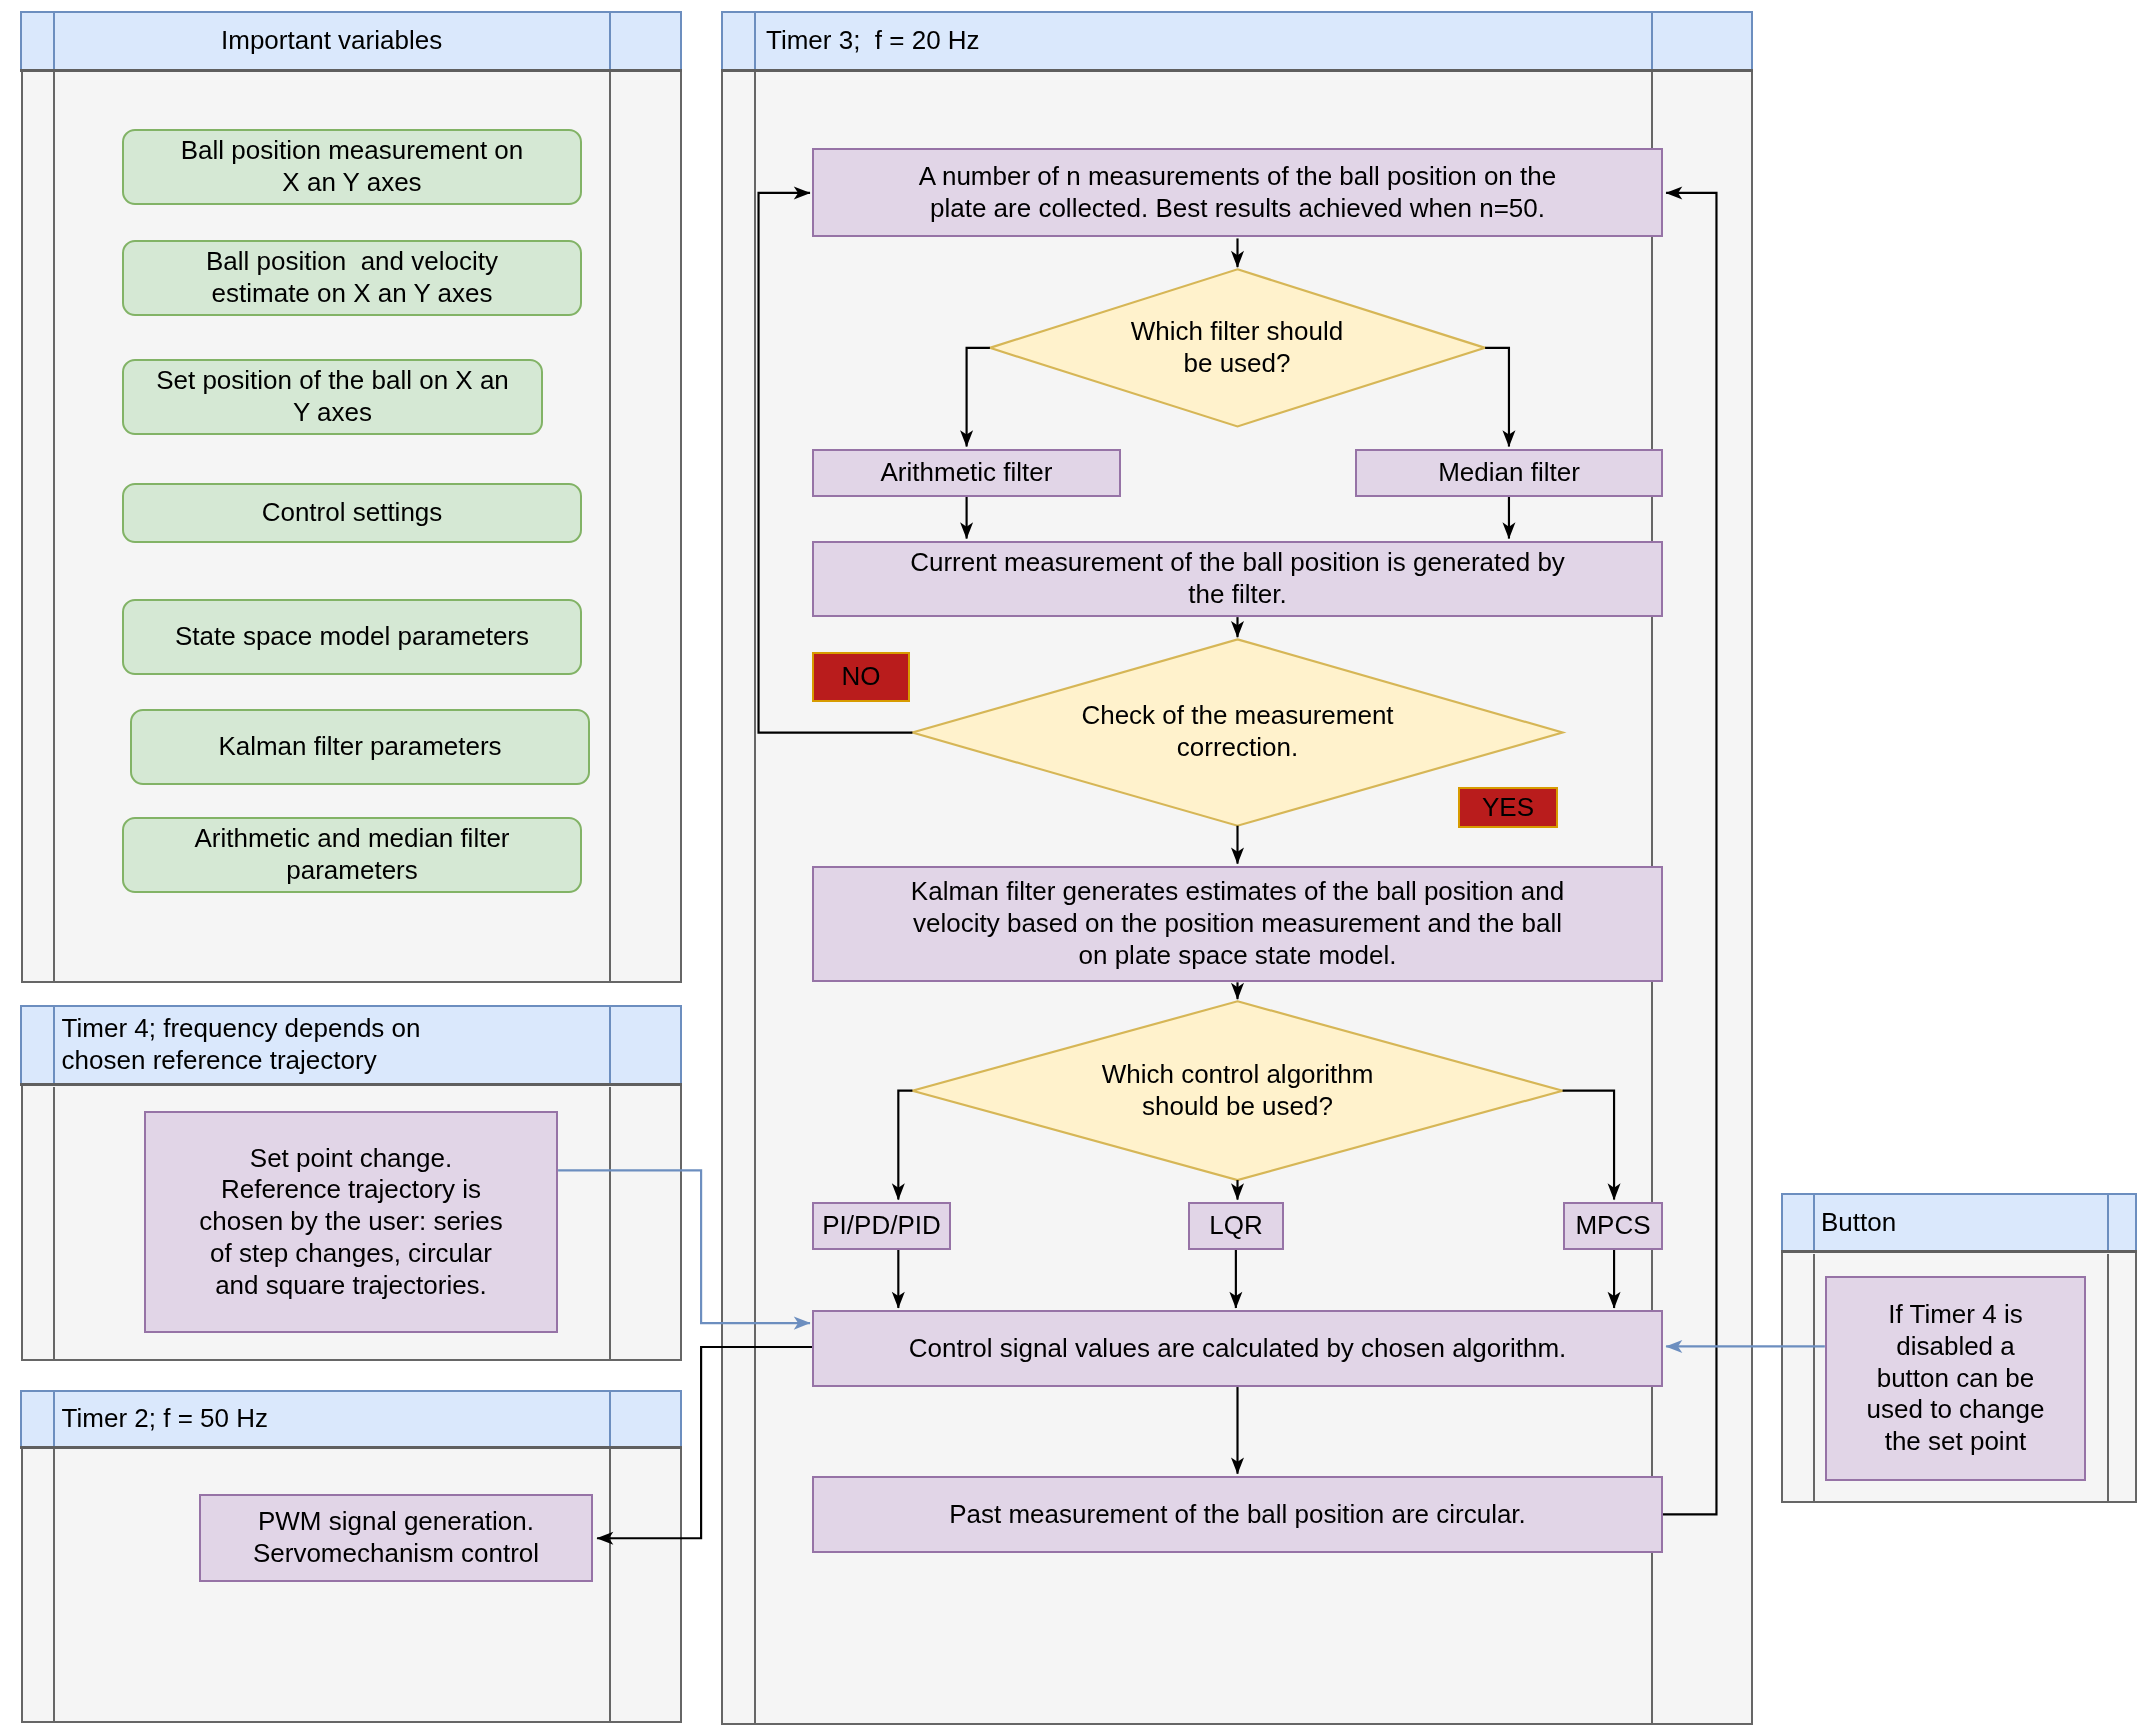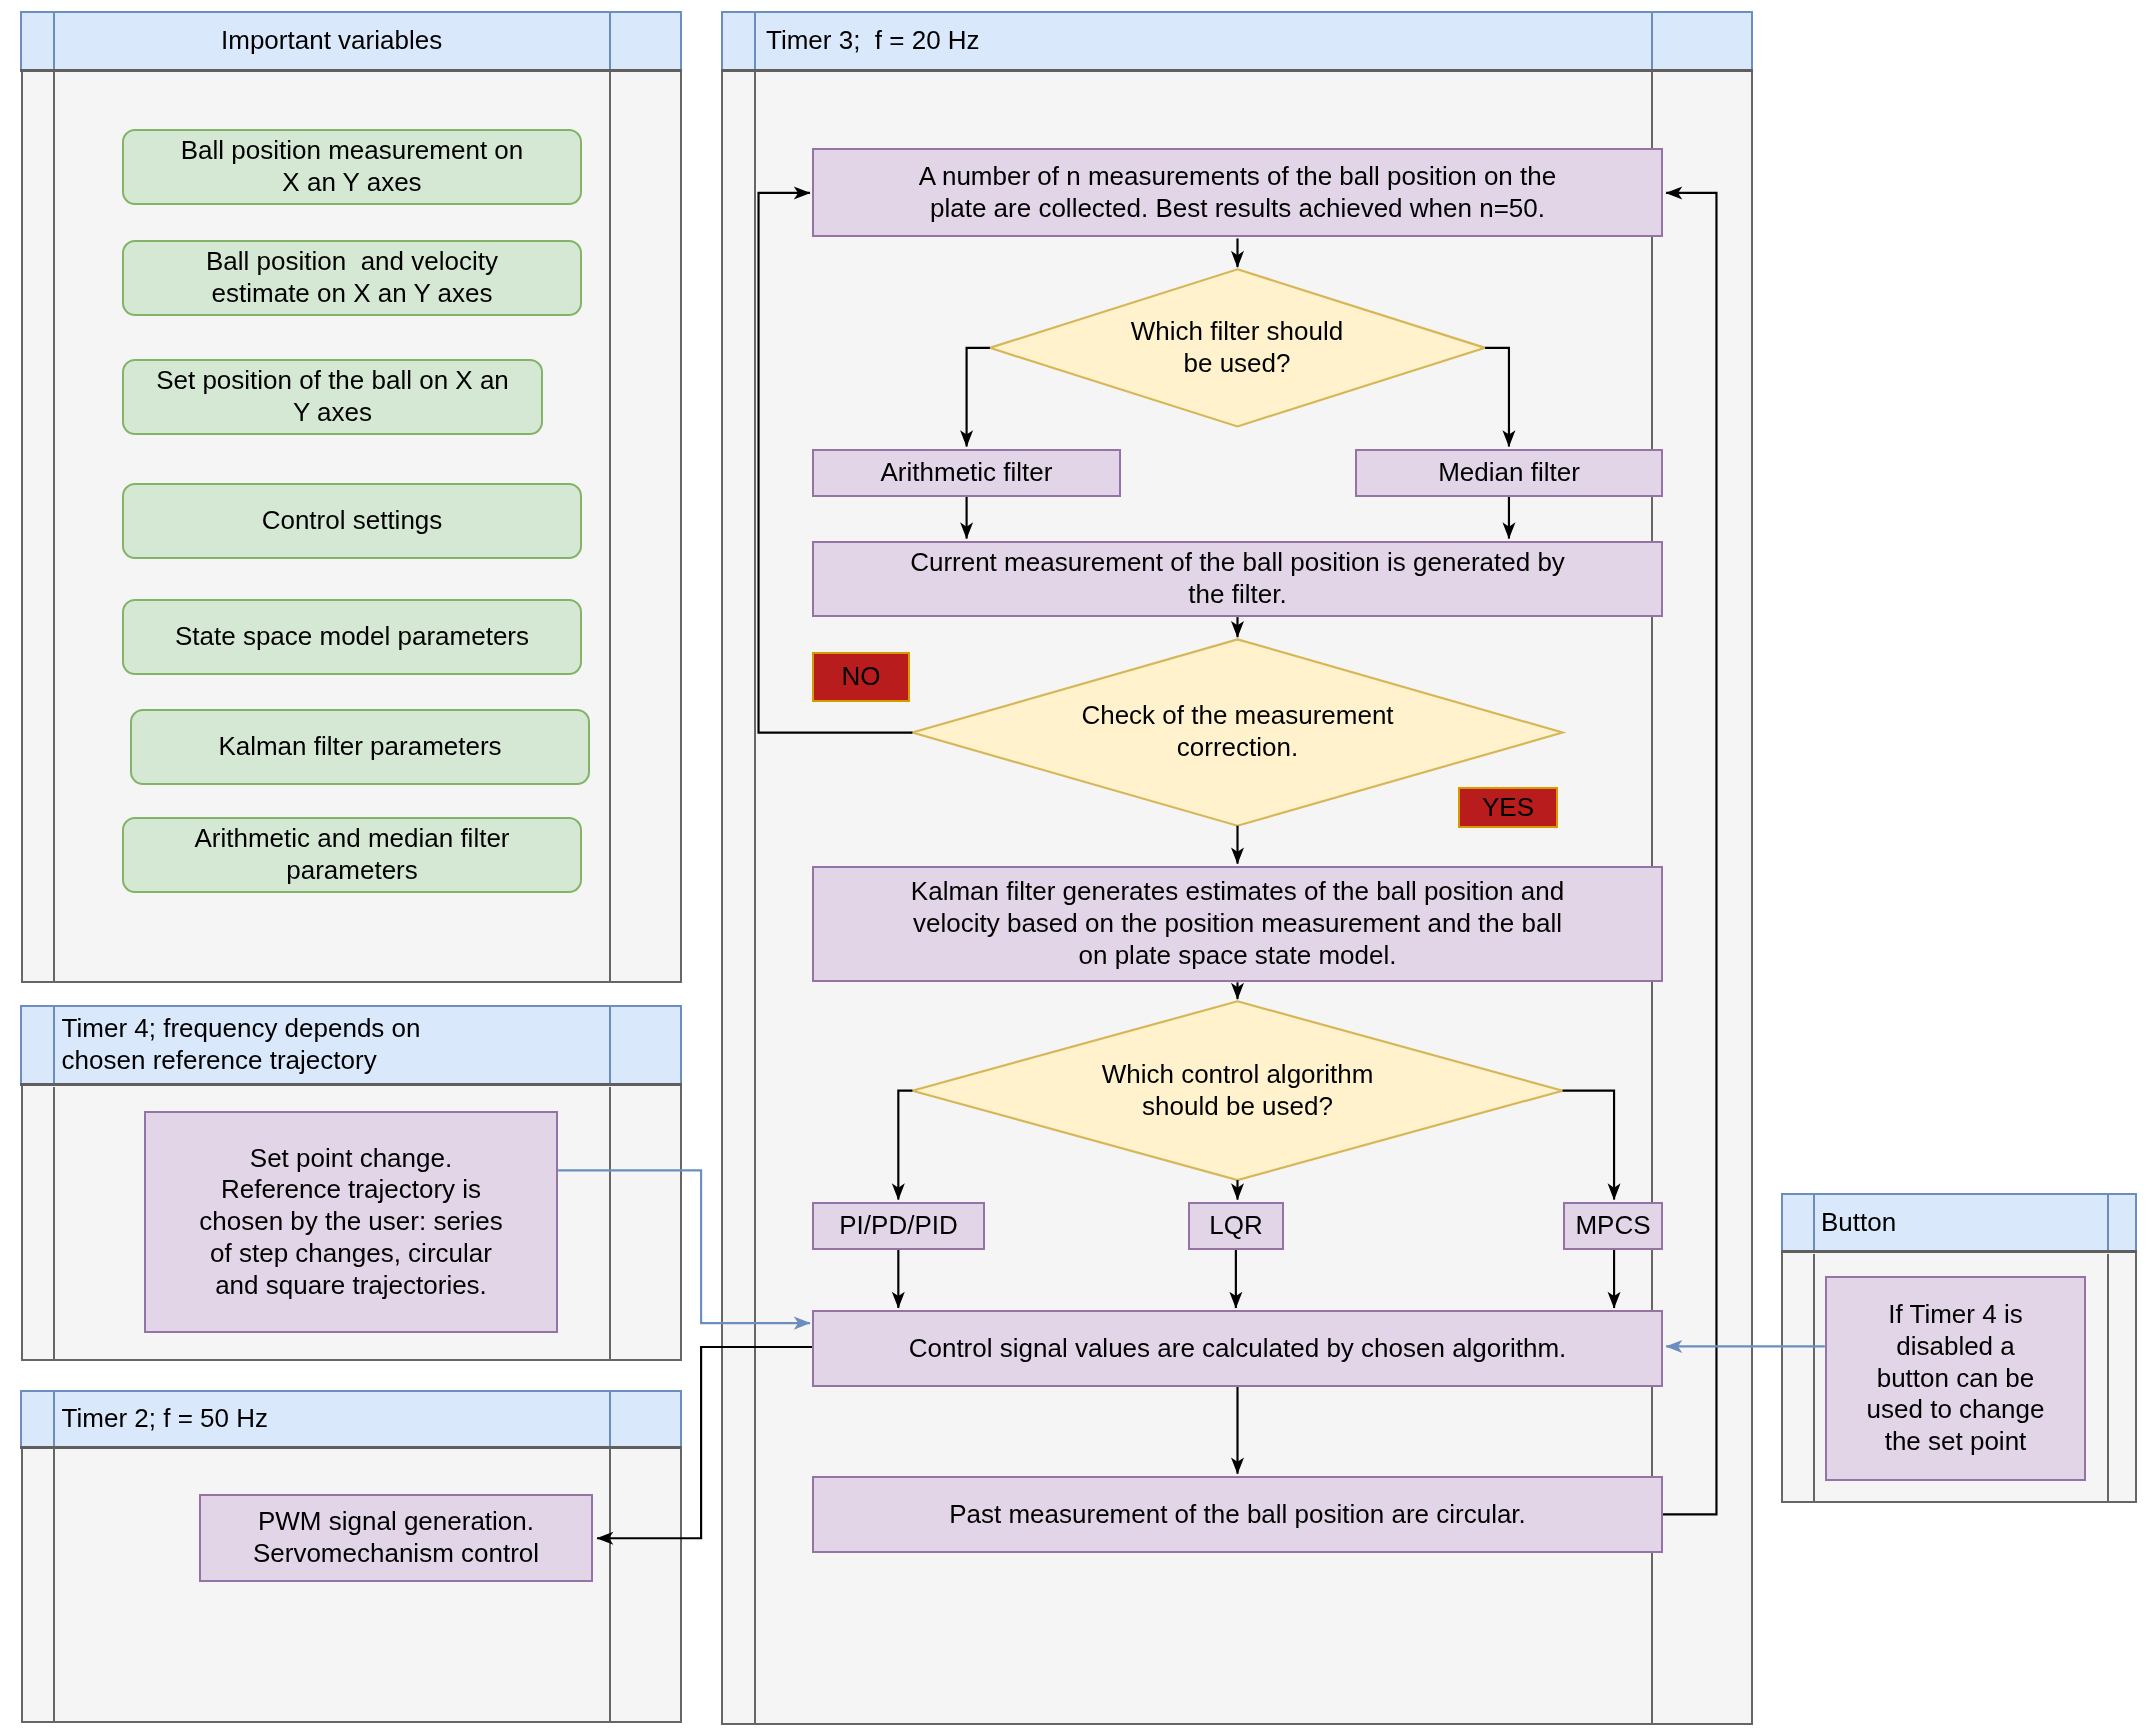--- a/index.html
+++ b/index.html
@@ -117,21 +117,21 @@
     <polyline points="1030,2160 1294,2160 1294,2442 1495,2442" fill="none" stroke="#6c8ebf" stroke-width="4" marker-end="url(#abl)"></polyline>
     <polyline points="3368,2485 3075,2485" fill="none" stroke="#6c8ebf" stroke-width="4" marker-end="url(#abl)"></polyline>
   </svg>
 
   <div class="node green" style="left:122px;top:129px;width:460px;height:76px;">Ball position measurement on
 X an Y axes</div>
   <div class="node green" style="left:122px;top:240px;width:460px;height:76px;">Ball position  and velocity
 estimate on X an Y axes</div>
   <div class="node green" style="left:122px;top:359px;width:421px;height:76px;">Set position of the ball on X an
 Y axes</div>
-  <div class="node green" style="left:122px;top:483px;width:460px;height:76px;">Control settings</div>
+  <div class="node green" style="left:122px;top:483px;width:460px;height:60px;">Control settings</div>
   <div class="node green" style="left:122px;top:599px;width:460px;height:76px;">State space model parameters</div>
   <div class="node green" style="left:130px;top:709px;width:460px;height:76px;">Kalman filter parameters</div>
   <div class="node green" style="left:122px;top:817px;width:460px;height:76px;">Arithmetic and median filter
 parameters</div>
 
   <div class="node purple" style="left:812px;top:148px;width:851px;height:89px;">A number of n measurements of the ball position on the
 plate are collected. Best results achieved when n=50.</div>
 
   <div class="dtext" style="left:1069px;top:269px;width:336px;height:157px;">Which filter should
 be used?</div>
@@ -149,21 +149,21 @@
 
   <div class="node orange" style="left:1458px;top:787px;width:100px;height:41px;">YES</div>
 
   <div class="node purple" style="left:812px;top:866px;width:851px;height:116px;">Kalman filter generates estimates of the ball position and
 velocity based on the position measurement and the ball
 on plate space state model.</div>
 
   <div class="dtext" style="left:1048px;top:1001px;width:379px;height:179px;">Which control algorithm
 should be used?</div>
 
-  <div class="node purple" style="left:812px;top:1202px;width:173px;height:48px;">PI/PD/PID</div>
+  <div class="node purple" style="left:812px;top:1202px;width:139px;height:48px;">PI/PD/PID</div>
   <div class="node purple" style="left:1188px;top:1202px;width:96px;height:48px;">LQR</div>
   <div class="node purple" style="left:1563px;top:1202px;width:100px;height:48px;">MPCS</div>
 
   <div class="node purple" style="left:812px;top:1310px;width:851px;height:77px;">Control signal values are calculated by chosen algorithm.</div>
 
   <div class="node purple" style="left:812px;top:1476px;width:851px;height:77px;">Past measurement of the ball position are circular.</div>
 
   <div class="node purple" style="left:144px;top:1111px;width:414px;height:222px;">Set point change.
 Reference trajectory is
 chosen by the user: series

